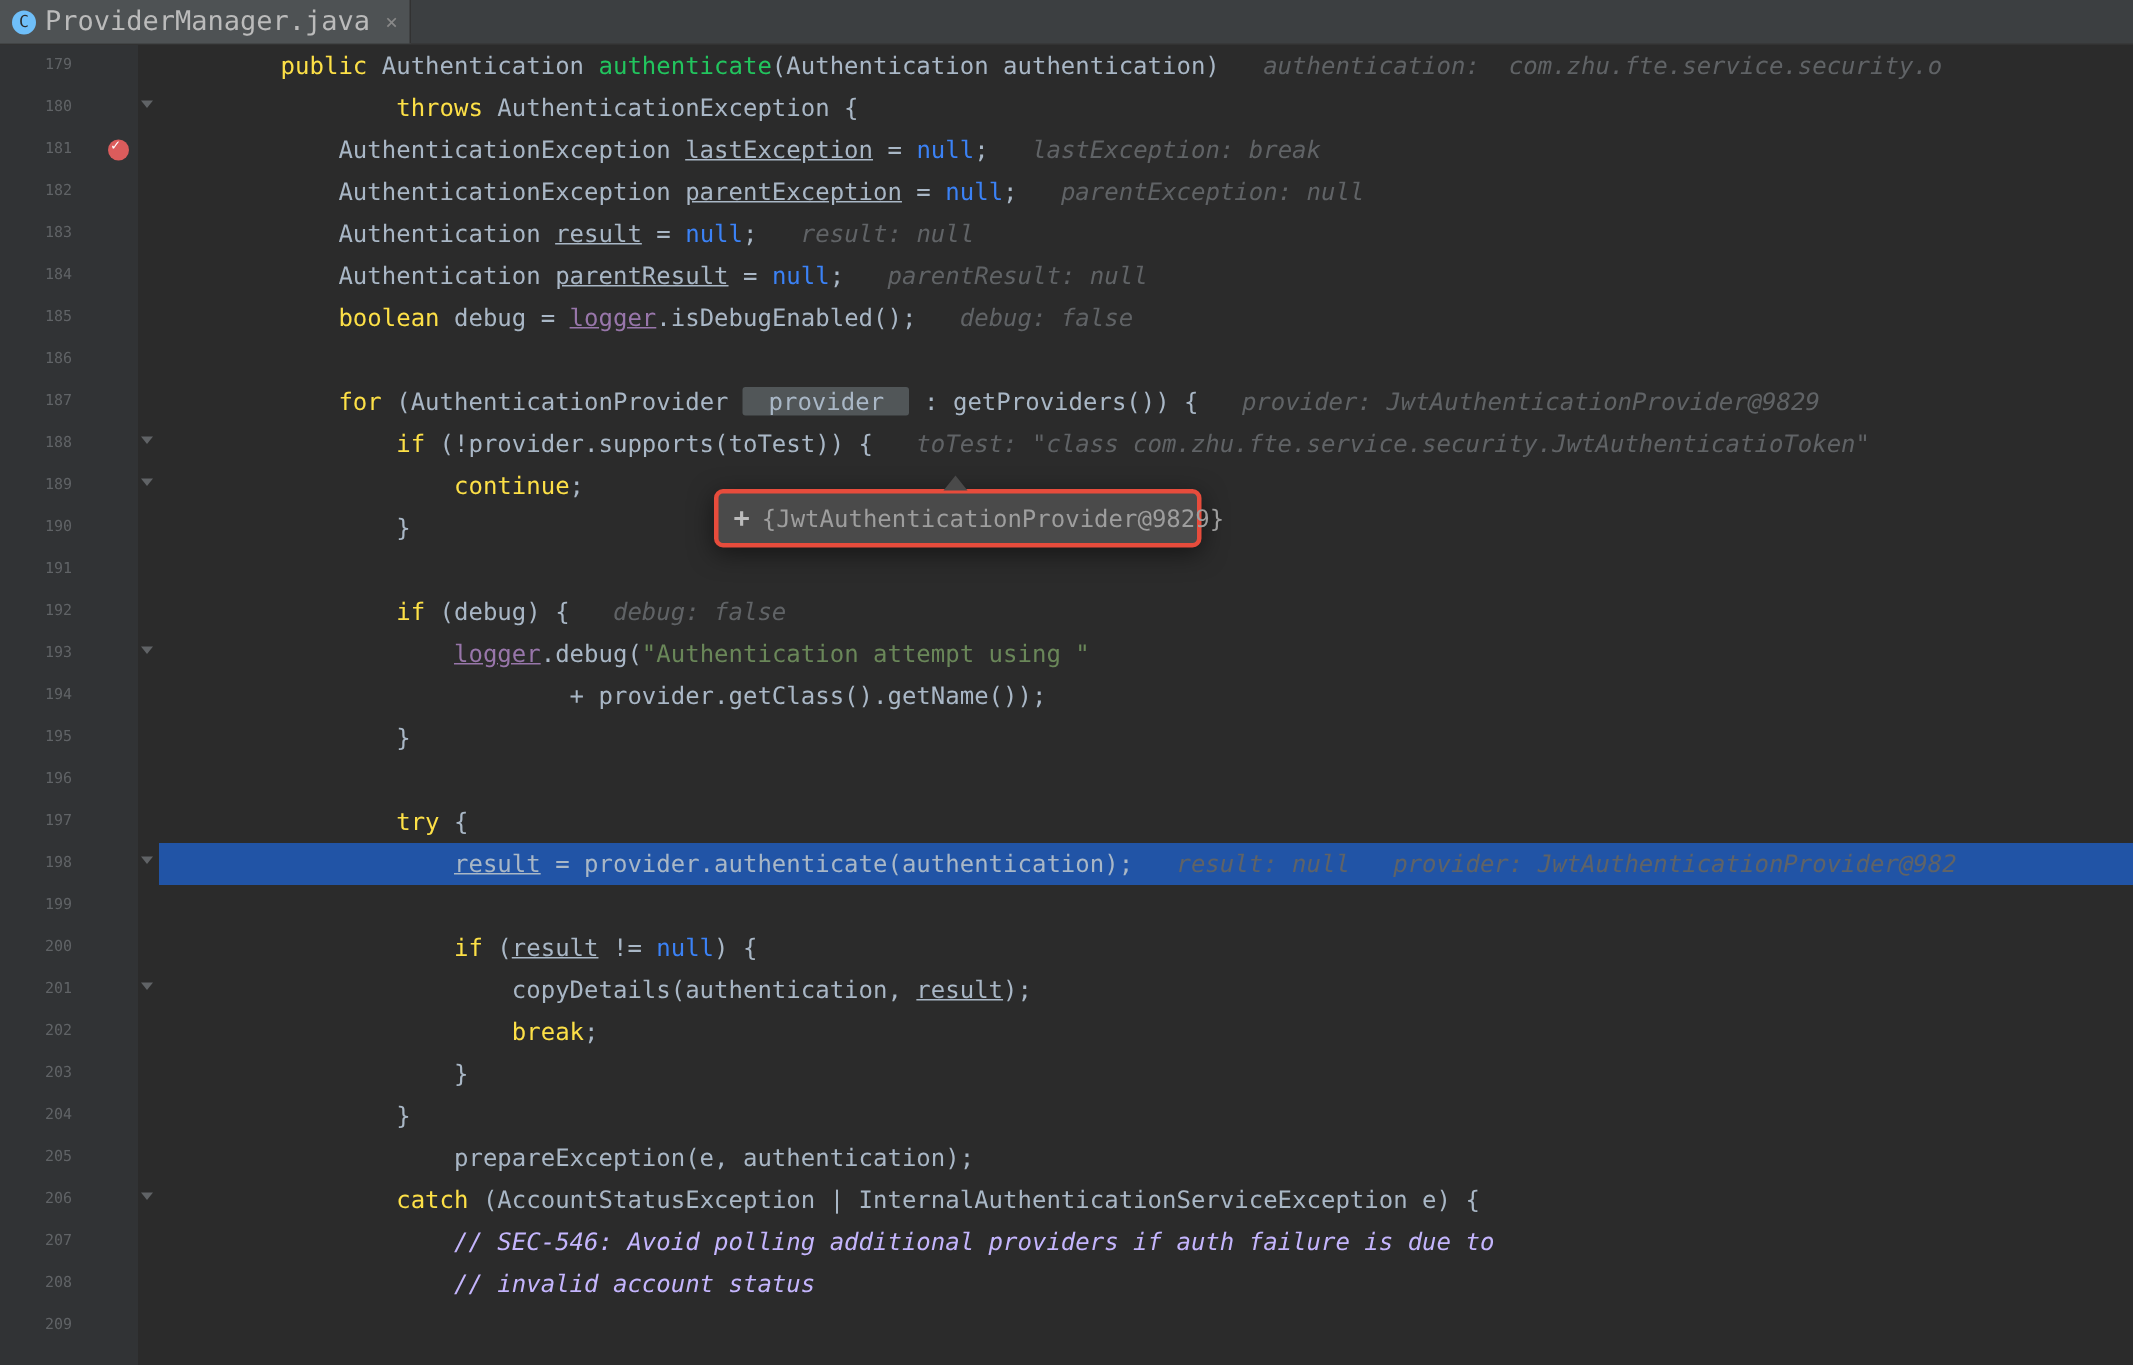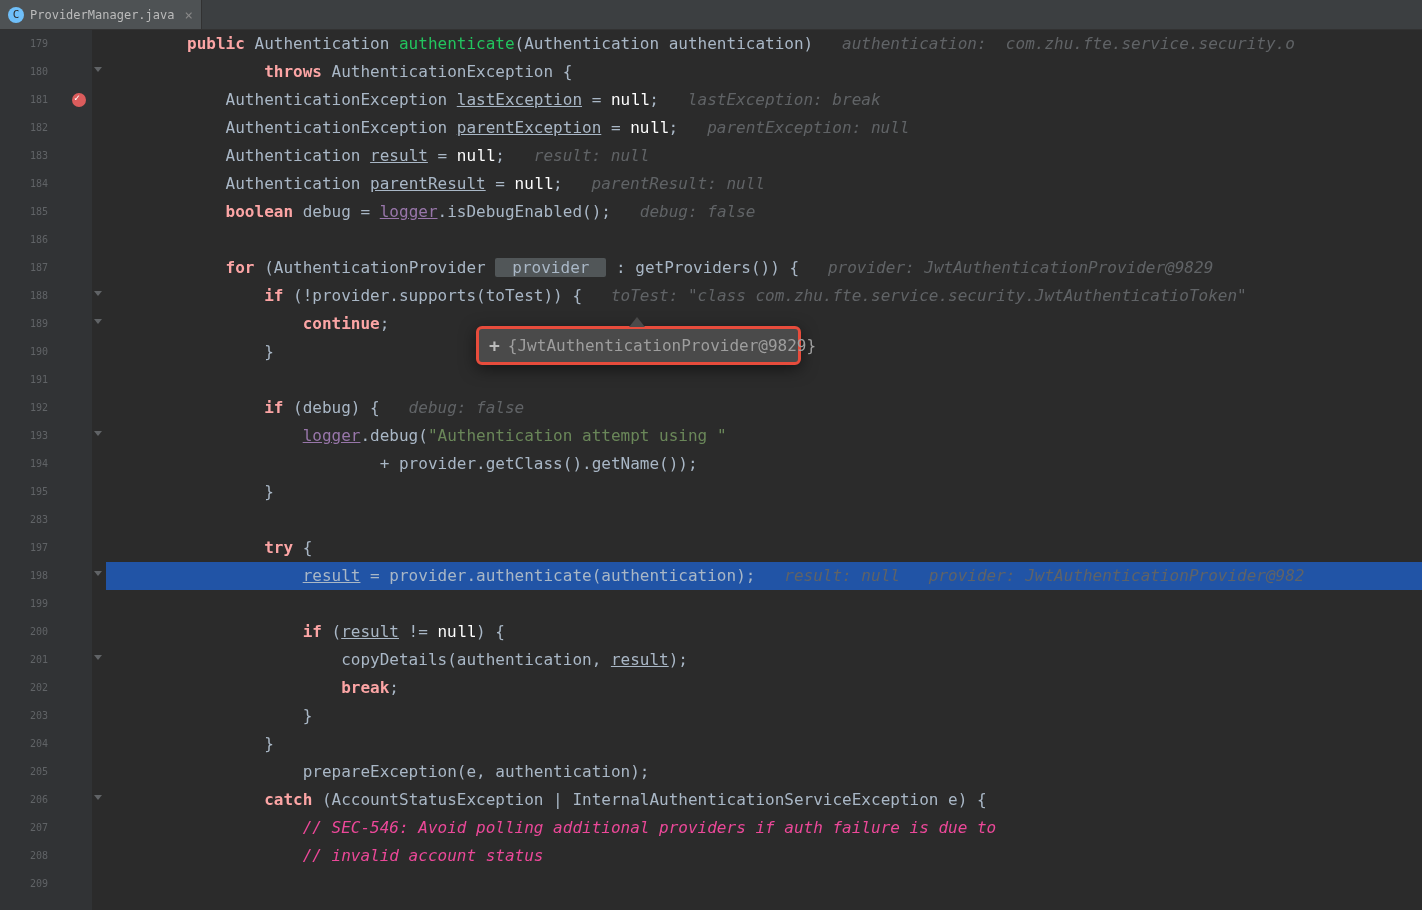--- a/index.html
+++ b/index.html
@@ -39,21 +39,21 @@
       border-radius: 50%;
       margin-right: 6px;
       display: flex;
       align-items: center;
       justify-content: center;
       font-size: 11px;
       color: #2b2b2b;
     }
     .tab-name {
       color: #bbbbbb;
-      font-size: 12px;
+      font-size: 18px;
     }
     .tab-close {
       margin-left: 10px;
       color: #888;
       cursor: pointer;
       font-size: 14px;
     }
     .editor {
       display: flex;
       height: calc(100% - 30px);
@@ -126,27 +126,27 @@
       padding-left: 4px;
       position: relative;
     }
     .line-181 {
       background: #3a2323;
     }
     .line-199 {
       background: #2154a6;
     }
     
-    .kw { color: #fca5a5; font-weight: bold; }
+    .kw { color: #fde047; }
     .type { color: #a9b7c6; }
     .method { color: #22c55e; }
     .field-u { color: #9876aa; text-decoration: underline; }
     .str { color: #6a8759; }
-    .null { color: #ffffff; font-family: Liberation Mono, monospace; }
-    .comment { color: #ec4899; font-style: italic; }
+    .null { color: #3b82f6; }
+    .comment { color: #c4b5fd; font-style: italic; }
     .punct { color: #a9b7c6; }
     .hint { color: #606366; font-style: italic; }
     .var-hl { background: #515658; border-radius: 2px; padding: 0 17px;}
     .sel-u { text-decoration: underline; }
 
     .tooltip {
       position: absolute;
       border: 3px solid #e74c3c;
       border-radius: 6px;
       background: #4a4a4a;
@@ -198,21 +198,21 @@
     <div class="line-num">186</div>
     <div class="line-num">187</div>
     <div class="line-num">188</div>
     <div class="line-num">189</div>
     <div class="line-num">190</div>
     <div class="line-num">191</div>
     <div class="line-num">192</div>
     <div class="line-num">193</div>
     <div class="line-num">194</div>
     <div class="line-num">195</div>
-    <div class="line-num">283</div>
+    <div class="line-num">196</div>
     <div class="line-num">197</div>
     <div class="line-num">198</div>
     <div class="line-num">199</div>
     <div class="line-num">200</div>
     <div class="line-num">201</div>
     <div class="line-num">202</div>
     <div class="line-num">203</div>
     <div class="line-num">204</div>
     <div class="line-num">205</div>
     <div class="line-num">206</div>

